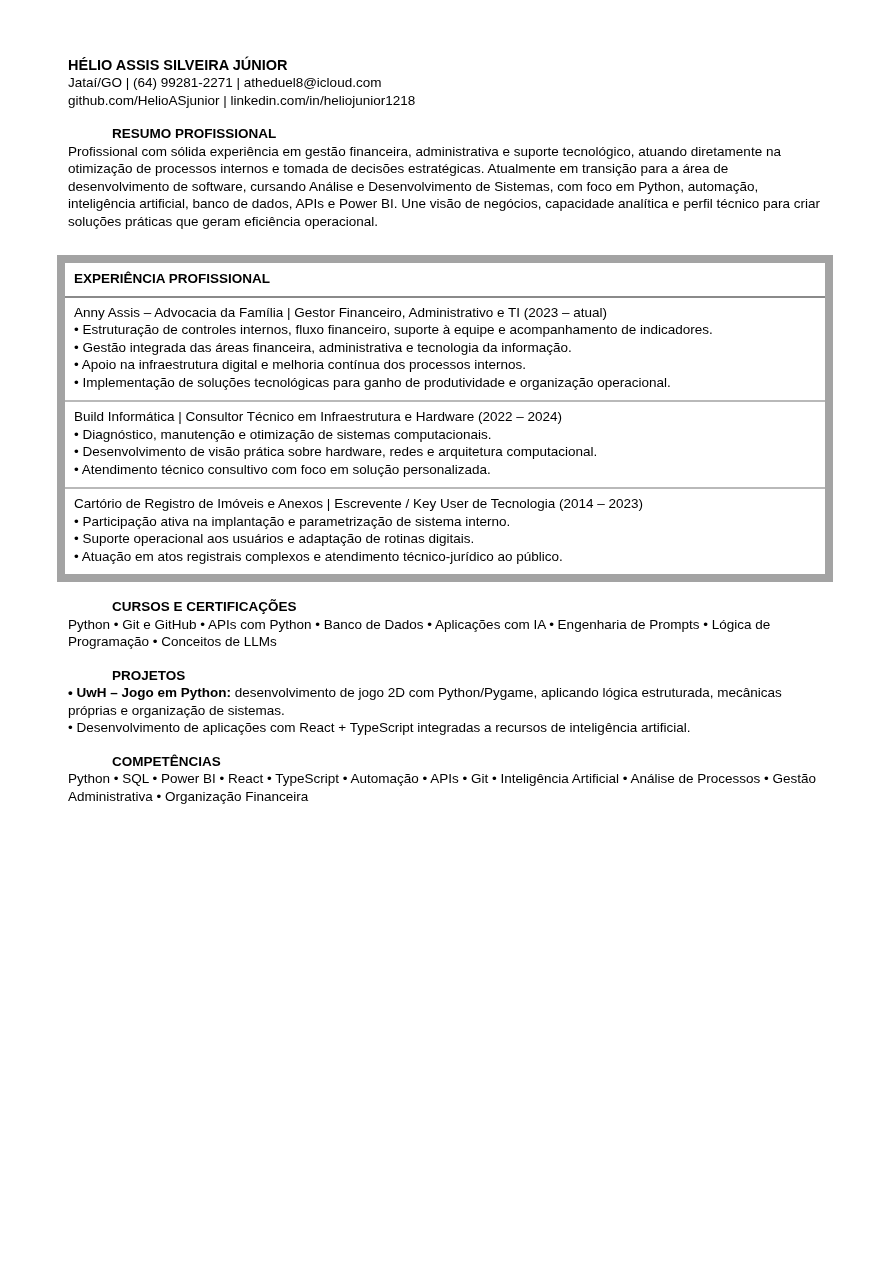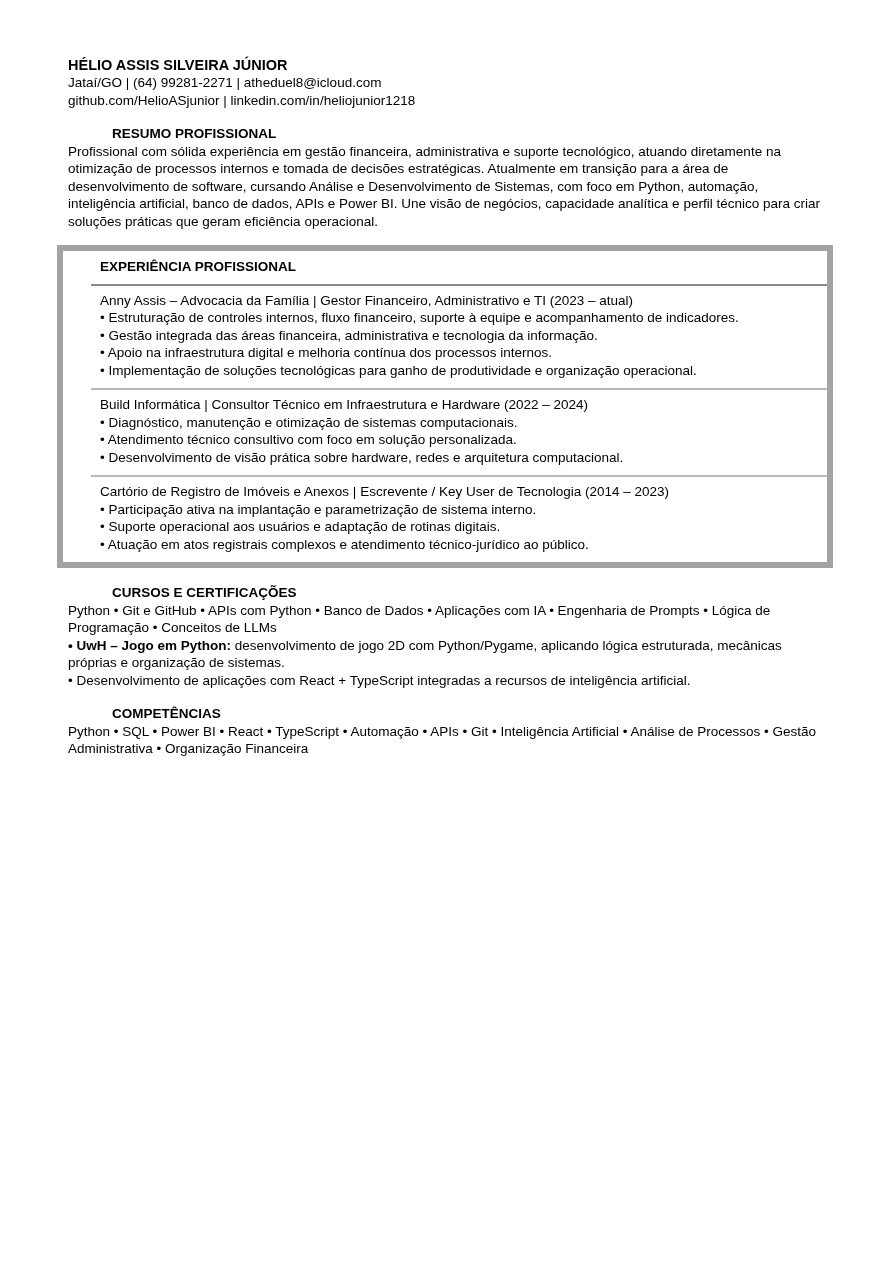--- a/index.html
+++ b/index.html
@@ -33,23 +33,22 @@
   }
   .section-heading {
     font-weight: bold;
     margin-top: 16px;
     padding-left: 44px;
   }
   .body-text {
     margin: 0;
   }
   .exp-box {
-    margin: 15px -11px 0 -11px;
-    border: 6px solid #a3a3a3;
-    padding-left: 28px;
+    margin: 25px -11px 0 -11px;
+    border: 8px solid #a3a3a3;
   }
   .exp-header {
     padding: 7px 9px 8px 9px;
     font-weight: bold;
     border-bottom: 2px solid #8a8a8a;
   }
   .exp-row {
     padding: 6px 9px 9px 9px;
     border-bottom: 2px solid #b9b9b9;
   }
@@ -92,39 +91,40 @@
       <div class="job-title">Anny Assis – Advocacia da Família | Gestor Financeiro, Administrativo e TI (2023 – atual)</div>
       <div class="bullet-line">• Estruturação de controles internos, fluxo financeiro, suporte à equipe e acompanhamento de indicadores.</div>
       <div class="bullet-line">• Gestão integrada das áreas financeira, administrativa e tecnologia da informação.</div>
       <div class="bullet-line">• Apoio na infraestrutura digital e melhoria contínua dos processos internos.</div>
       <div class="bullet-line">• Implementação de soluções tecnológicas para ganho de produtividade e organização operacional.</div>
     </div>
 
     <div class="exp-row">
       <div class="job-title">Build Informática | Consultor Técnico em Infraestrutura e Hardware (2022 – 2024)</div>
       <div class="bullet-line">• Diagnóstico, manutenção e otimização de sistemas computacionais.</div>
+      <div class="bullet-line">• Desenvolvimento de visão prática sobre hardware, redes e arquitetura computacional.</div>
       <div class="bullet-line">• Atendimento técnico consultivo com foco em solução personalizada.</div>
-      <div class="bullet-line">• Desenvolvimento de visão prática sobre hardware, redes e arquitetura computacional.</div>
     </div>
 
     <div class="exp-row">
       <div class="job-title">Cartório de Registro de Imóveis e Anexos | Escrevente / Key User de Tecnologia (2014 – 2023)</div>
       <div class="bullet-line">• Participação ativa na implantação e parametrização de sistema interno.</div>
       <div class="bullet-line">• Suporte operacional aos usuários e adaptação de rotinas digitais.</div>
       <div class="bullet-line">• Atuação em atos registrais complexos e atendimento técnico-jurídico ao público.</div>
     </div>
   </div>
 
 
   <div>
     <div class="section-heading">CURSOS E CERTIFICAÇÕES</div>
     <p class="body-text">Python • Git e GitHub • APIs com Python • Banco de Dados • Aplicações com IA • Engenharia de Prompts • Lógica de Programação • Conceitos de LLMs</p>
   </div>
 
   <div>
+    <div class="section-heading">PROJETOS</div>
     <p class="body-text"><span class="bold">• UwH – Jogo em Python:</span><span> desenvolvimento de jogo 2D com Python/Pygame, aplicando lógica estruturada, mecânicas próprias e organização de sistemas.</span></p>
     <p class="body-text"><span class="bold"></span><span>• Desenvolvimento de aplicações com React + TypeScript integradas a recursos de inteligência artificial.</span></p>
   </div>
 
   <div>
     <div class="section-heading">COMPETÊNCIAS</div>
     <p class="body-text">Python • SQL • Power BI • React • TypeScript • Automação • APIs • Git • Inteligência Artificial • Análise de Processos • Gestão Administrativa • Organização Financeira</p>
   </div>
 
 </div>

